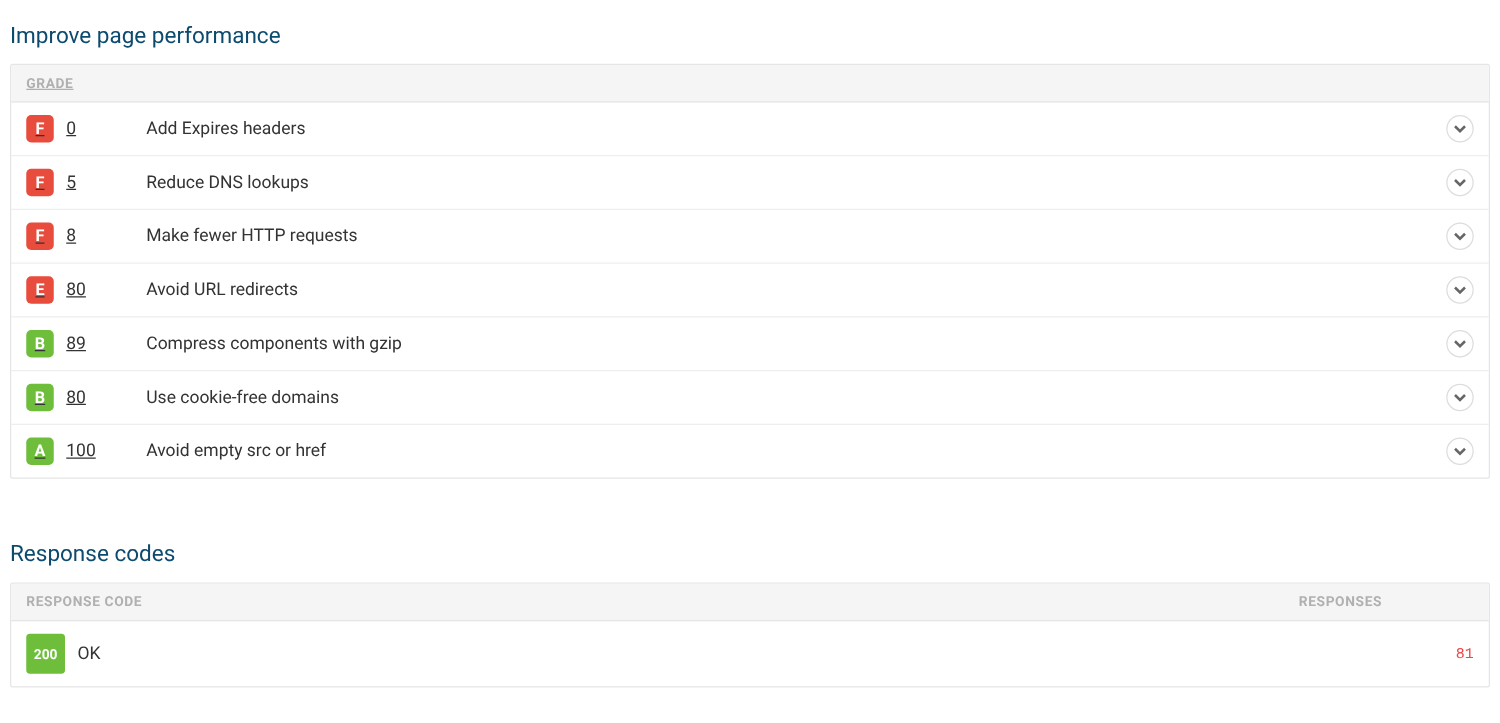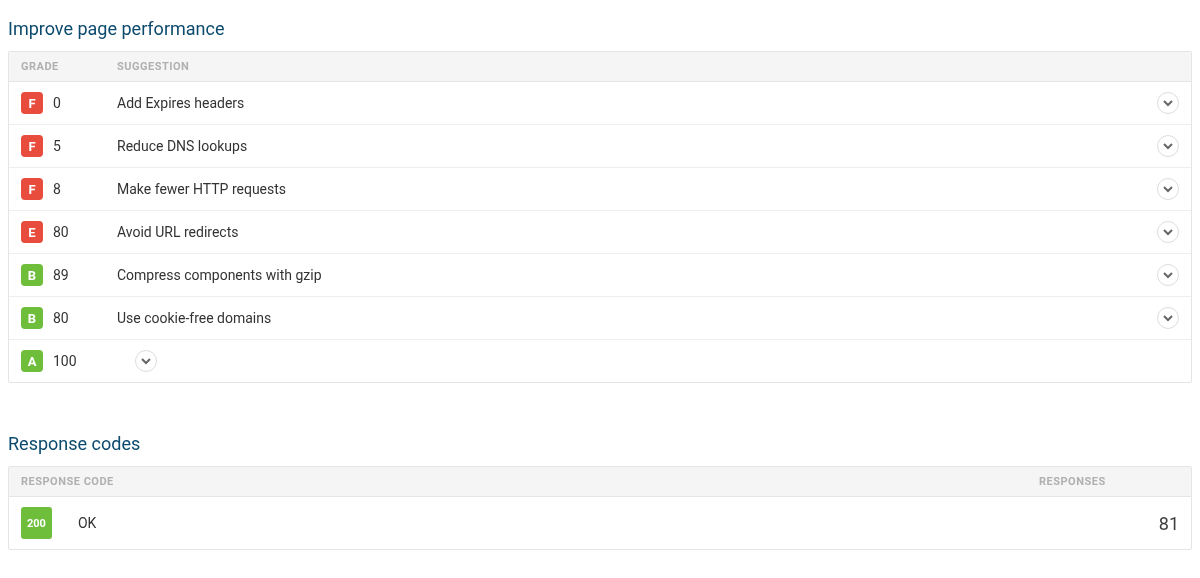--- a/index.html
+++ b/index.html
@@ -35,20 +35,21 @@
       font-weight: 700;
       letter-spacing: 0.5px;
       color: #b0b0b0;
       text-transform: uppercase;
     }
     .col-grade {
       width: 96px;
       flex: 0 0 96px;
       display: flex;
       align-items: center;
+      text-decoration: underline;
     }
     .col-suggestion {
       flex: 1;
     }
     .col-expand {
       width: 40px;
       flex: 0 0 40px;
       display: flex;
       justify-content: flex-end;
     }
@@ -106,44 +107,44 @@
       align-items: center;
     }
     .col-responses-h {
       width: 140px;
       flex: 0 0 140px;
     }
     .col-responses {
       width: 140px;
       flex: 0 0 140px;
       text-align: right;
-      font-size: 18px;
-      color: #404040;
+      font-size: 12px;
+      color: #ef4444;
+      font-family: Liberation Mono, monospace;
     }
     .code-badge {
       display: inline-flex;
       align-items: center;
       justify-content: center;
       height: 32px;
       padding: 0 6px;
       border-radius: 3px;
       color: #ffffff;
       font-weight: 700;
       font-size: 11px;
-      margin-right: 26px;
+      margin-right: 10px;
     }
   </style>
 </head>
 <body>
 
 <div class="section-title">Improve page performance</div>
 <div class="panel">
   <div class="panel-header">
     <div class="col-grade">GRADE</div>
-    <div class="col-suggestion">SUGGESTION</div>
     <div class="col-expand"></div>
   </div>
   <div id="perf-rows">
       <div class="row">
         <div class="col-grade">
           <span class="grade-badge" style="background: rgb(231, 76, 60);">F</span>
           <span class="score">0</span>
         </div>
         <div class="col-suggestion">Add Expires headers</div>
         <div class="col-expand">
@@ -222,20 +223,21 @@
               <polyline points="1,3 5,7 9,3"></polyline>
             </svg>
           </span>
         </div>
       </div>
       <div class="row">
         <div class="col-grade">
           <span class="grade-badge" style="background: rgb(110, 190, 60);">A</span>
           <span class="score">100</span>
         </div>
+        <div class="col-suggestion">Avoid empty src or href</div>
         <div class="col-expand">
           <span class="expand-btn">
             <svg viewBox="0 0 10 10">
               <polyline points="1,3 5,7 9,3"></polyline>
             </svg>
           </span>
         </div>
       </div>
     </div>
 </div>

